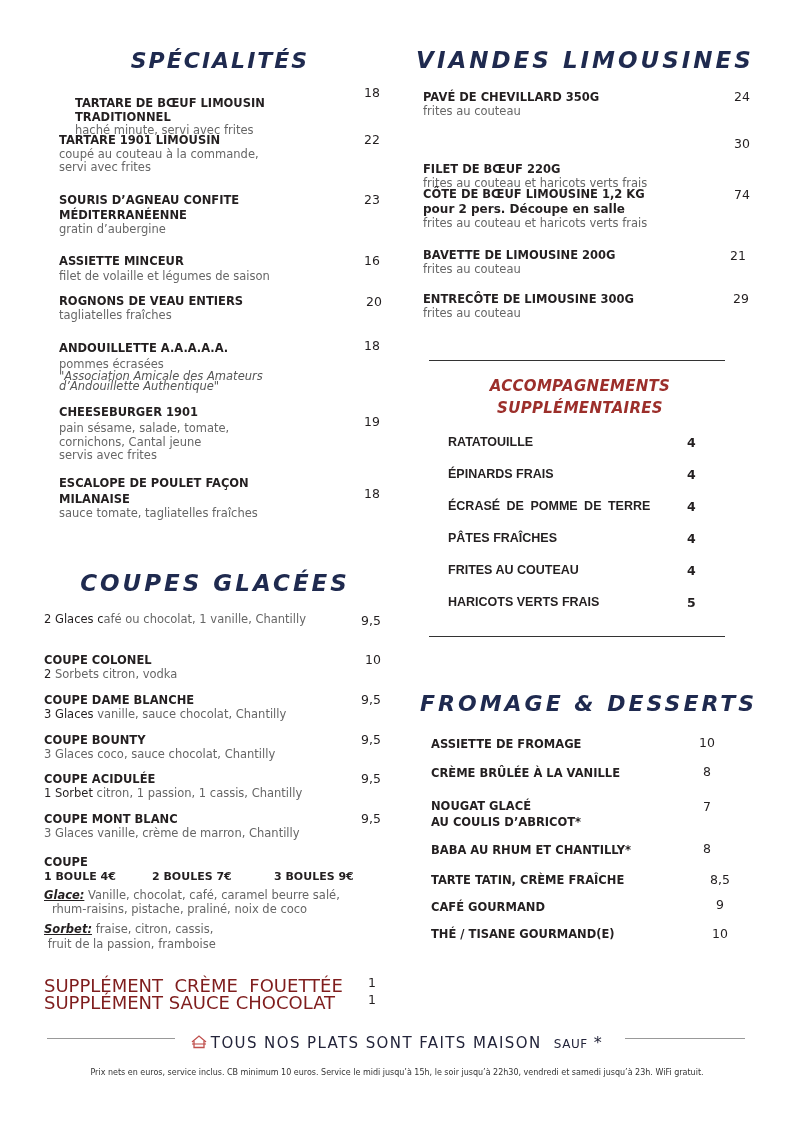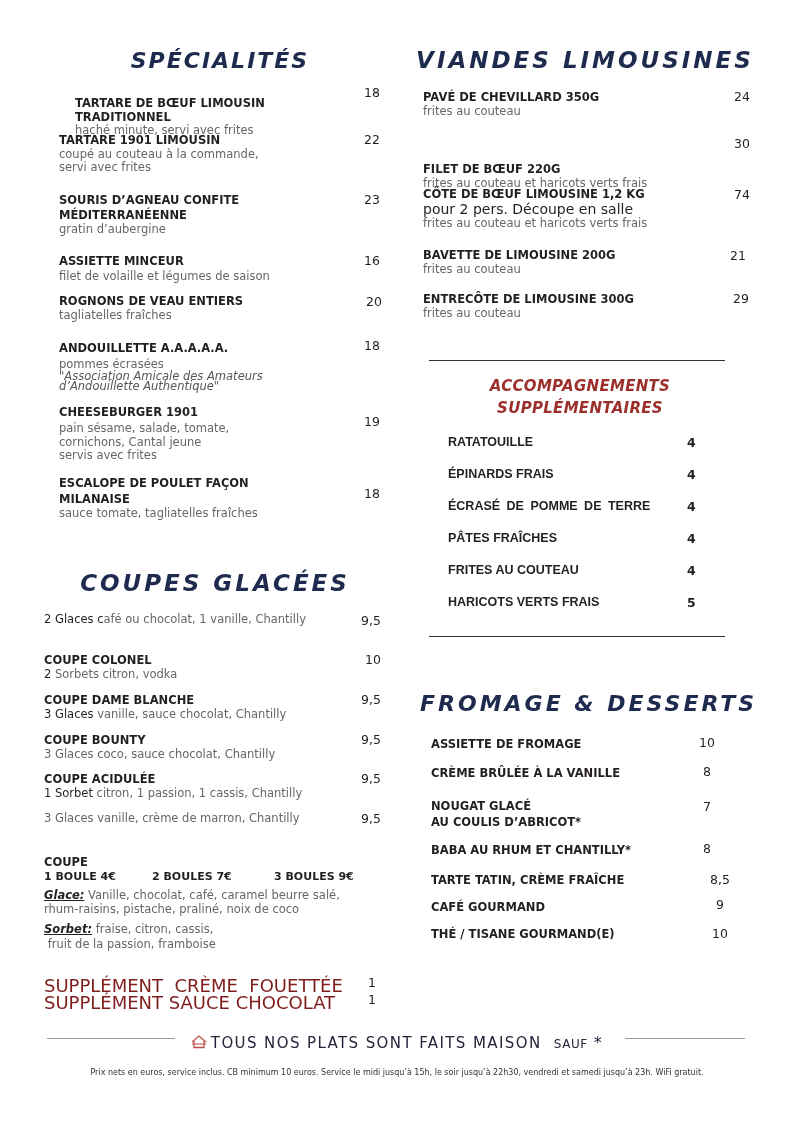--- a/index.html
+++ b/index.html
@@ -27,21 +27,21 @@
     color: #231f20;
     white-space: nowrap;
   }
   .desc {
     font-family: "DejaVu Sans", sans-serif;
     font-size: 11.5px;
     line-height: 13px;
     color: #666;
     white-space: nowrap;
   }
-  .desc-dark { color: #231f20; font-size: 14px; }
+  .desc-dark { color: #231f20; font-size: 12px; font-weight: bold; }
   .desc-italic { font-style: italic; line-height: 10px; }
   .price {
     position: absolute;
     font-family: "DejaVu Sans", sans-serif;
     font-size: 12.5px;
     color: #231f20;
     text-align: right;
     width: 40px;
   }
   .rule { position: absolute; height: 1px; background: #333; }
@@ -237,34 +237,35 @@
 </div>
 <div class="price" style="left:341px; top:732px;">9,5</div>
 
 <div class="item" style="left:44px; top:772px;">
   <div class="name">COUPE ACIDULÉE</div>
   <div class="desc"><span style="color:#231f20;">1 Sorbet </span><span>citron, 1 passion, 1 cassis, Chantilly</span></div>
 </div>
 <div class="price" style="left:341px; top:771px;">9,5</div>
 
 <div class="item" style="left:44px; top:812px;">
+  <div class="name">COUPE MONT BLANC</div>
   <div class="desc"><span style="color:#231f20;"></span><span>3 Glaces vanille, crème de marron, Chantilly</span></div>
 </div>
 <div class="price" style="left:341px; top:811px;">9,5</div>
 
 <div class="item" style="left:44px; top:856px;">
   <div class="name" style="line-height:13px;">COUPE</div>
 </div>
 <div class="name" style="position:absolute; left:44px; top:869px; font-size:11px;text-align:center;">1 BOULE  4€</div>
 <div class="name" style="position:absolute; left:152px; top:869px; font-size:11px;">2 BOULES  7€</div>
 <div class="name" style="position:absolute; left:274px; top:869px; font-size:11px;">3 BOULES  9€</div>
 
 <div class="item" style="left:44px; top:889px;">
   <div class="desc"><span class="label-u">Glace:</span><span> Vanille, chocolat, café, caramel beurre salé,</span></div>
-  <div class="desc" style="line-height:14px;">rhum-raisins, pistache, praliné, noix de coco</div>
+  <div class="desc" style="line-height:14px;margin-left:8px;">rhum-raisins, pistache, praliné, noix de coco</div>
 </div>
 
 <div class="item" style="left:44px; top:923px;">
   <div class="desc"><span class="label-u">Sorbet:</span><span> fraise, citron, cassis,</span></div>
   <div class="desc" style="line-height:16px; white-space:pre;"> fruit de la passion, framboise</div>
 </div>
 
 <div class="supp" style="left:44px; top:975px; white-space:pre;">SUPPLÉMENT  CRÈME  FOUETTÉE</div>
 <div class="supp-price" style="left:368px; top:975px;">1</div>
 <div class="supp" style="left:44px; top:992px;">SUPPLÉMENT SAUCE CHOCOLAT</div>

